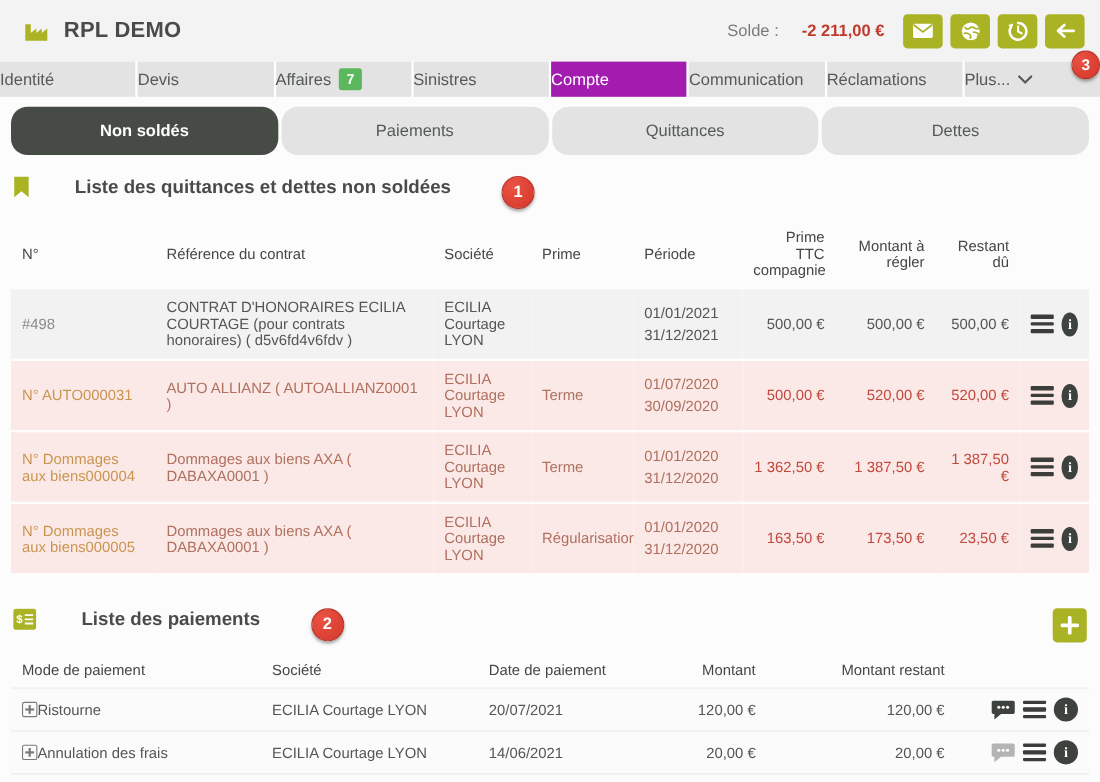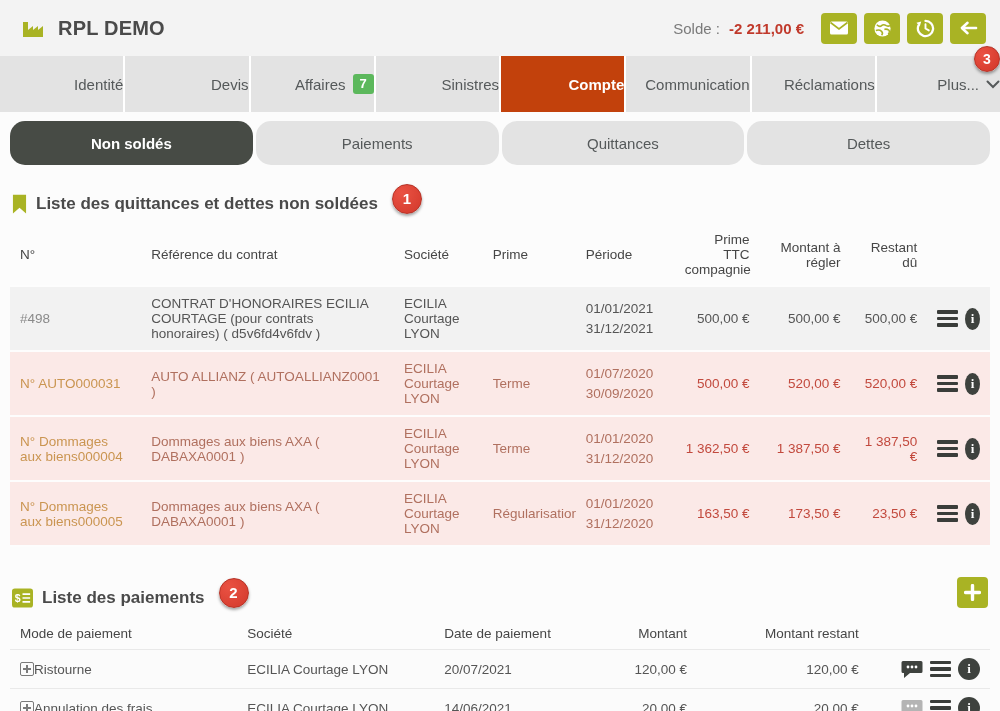--- a/index.html
+++ b/index.html
@@ -13,54 +13,54 @@
   }
   
   .topbar {
     height: 56px; background: #f3f3f3;
     display: flex; align-items: center;
     padding: 0 14px 0 20px;
   }
   .client { display:flex; align-items:center; gap:12px; }
   .client-title { font-size: 20px; font-weight: bold; color:#4a4a4a; letter-spacing:.2px; }
   .topbar-right { margin-left:auto; display:flex; align-items:center; gap:7px; }
-  .balance-label { font-size: 15px; color:#7a7a7a; margin-right:2px; }
+  .balance-label { font-size: 15px; color:#7a7a7a; margin-right:14px; }
   .balance-value { font-size: 15px; color:#c0392b; font-weight: bold; margin-right: 10px; }
   .action-btn {
     width: 36px; height: 31px; background:#a9b324; border:none; border-radius:4px;
     display:flex; align-items:center; justify-content:center; cursor:pointer;
   }
   
   .maintabs { display:flex; gap:2px; background:#fff; }
   .maintab {
-    flex:1; height:56px; background:#e3e3e3; color:#55595a;
-    font-size:15px; display:flex; align-items:center; justify-content:flex-end; gap:7px;
+    flex:1; height:32px; background:#e3e3e3; color:#55595a;
+    font-size:15px; display:flex; align-items:center; justify-content:flex-start; gap:7px;
     cursor:pointer; white-space:nowrap;
   }
-  .maintab.active { background:#c2410c; color:#fff; font-weight:bold; }
+  .maintab.active { background:#a21caf; color:#fff; font-weight:normal; }
   .count-badge {
     background:#5cb85c; color:#fff; font-size:13px; font-weight:bold;
     border-radius:3px; padding:2px 7px; line-height:1.2;
   }
   .notif-badge {
     position:absolute; left:974px; top:46px; width:26px; height:26px; border-radius:50%;
     background:radial-gradient(circle at 32% 30%, #ea5243, #d23527);
     border:1px solid #b53226; color:#fff; font-size:14px; font-weight:bold;
     text-align:center; line-height:24px; z-index:6;
     box-shadow:0 2px 3px rgba(0,0,0,.35);
   }
   
   .subtabs { display:flex; gap:3px; margin: 9px 10px 0 10px; }
   .subtab {
     flex:1; height:44px; background:#e3e3e3; color:#55595a; font-size:15px;
     display:flex; align-items:center; justify-content:center; cursor:pointer;border-radius:15px;
   }
   .subtab.active { background:#474b45; color:#fff; font-weight:bold; }
   
-  .section-head { display:flex; align-items:flex-end; margin:19px 12px 10px 12px; }
+  .section-head { display:flex; align-items:flex-start; margin:19px 12px 10px 12px;gap:32px; }
   .section-title { font-size:17px; font-weight:bold; color:#4a4a4a; margin-left:9px; }
   .callout {
     width:30px; height:30px; border-radius:50%;
     background:radial-gradient(circle at 32% 28%, #ea5243, #d2382b);
     border:1px solid #b53226; color:#fff; font-size:15px; font-weight:bold;
     text-align:center; line-height:28px; margin-left:14px;
     box-shadow:0 2px 3px rgba(0,0,0,.35);
   }
   .add-btn {
     margin-left:auto; width:31px; height:31px; background:#a9b324; border:none;

